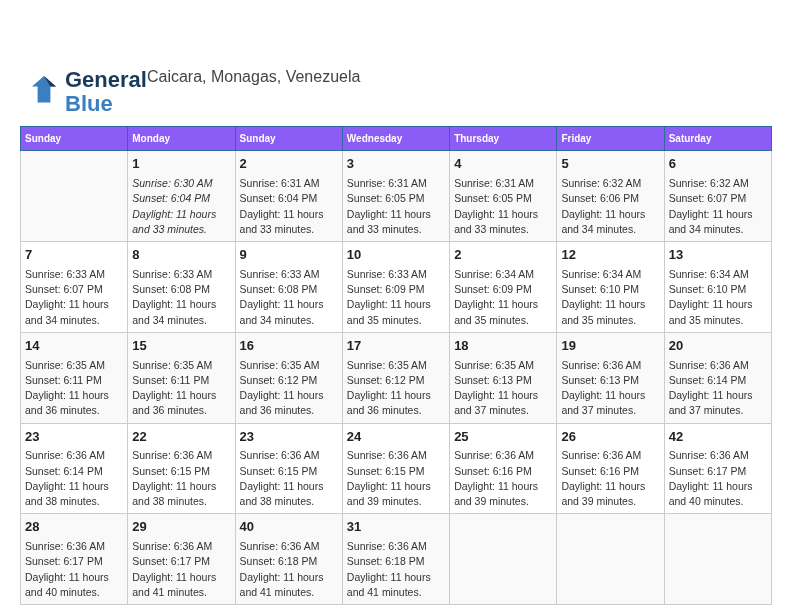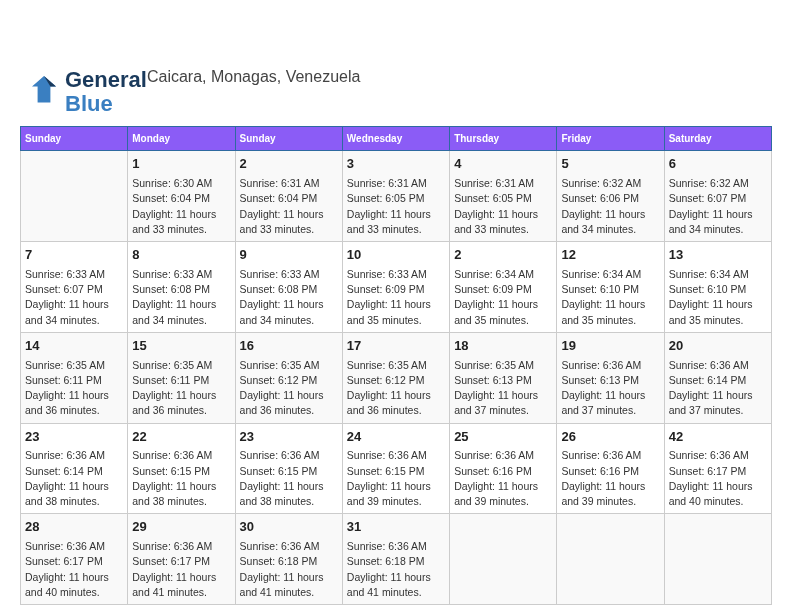--- a/index.html
+++ b/index.html
@@ -111,21 +111,21 @@
         <th>Thursday</th>
         <th>Friday</th>
         <th>Saturday</th>
       </tr>
   </thead>
   <tbody id="calendar-body">
   <tr>
         <td></td>
         <td>
           <span class="day-num">1</span>
-          <div class="day-info" style="white-space: pre-line;">Sunrise: 6:30 AM
+          <div class="day-info" style="white-space: pre-line; font-style: italic;">Sunrise: 6:30 AM
 Sunset: 6:04 PM
 Daylight: 11 hours
 and 33 minutes.</div>
         </td>
         <td>
           <span class="day-num">2</span>
           <div class="day-info" style="white-space: pre-line;">Sunrise: 6:31 AM
 Sunset: 6:04 PM
 Daylight: 11 hours
 and 33 minutes.</div>
@@ -321,21 +321,21 @@
 and 40 minutes.</div>
         </td>
         <td>
           <span class="day-num">29</span>
           <div class="day-info" style="white-space: pre-line;">Sunrise: 6:36 AM
 Sunset: 6:17 PM
 Daylight: 11 hours
 and 41 minutes.</div>
         </td>
         <td>
-          <span class="day-num">30</span>
+          <span class="day-num">40</span>
           <div class="day-info" style="white-space: pre-line;">Sunrise: 6:36 AM
 Sunset: 6:18 PM
 Daylight: 11 hours
 and 41 minutes.</div>
         </td>
         <td>
           <span class="day-num">31</span>
           <div class="day-info" style="white-space: pre-line;">Sunrise: 6:36 AM
 Sunset: 6:18 PM
 Daylight: 11 hours

